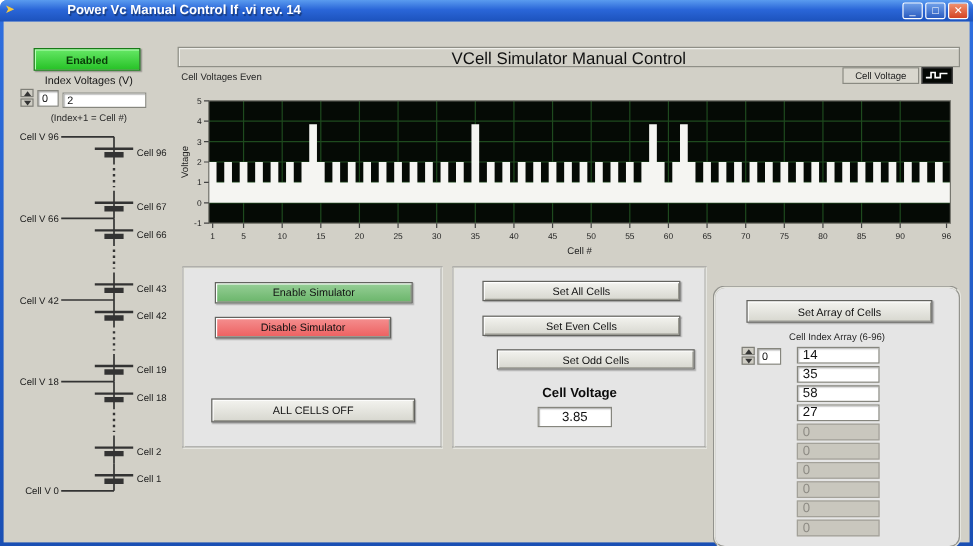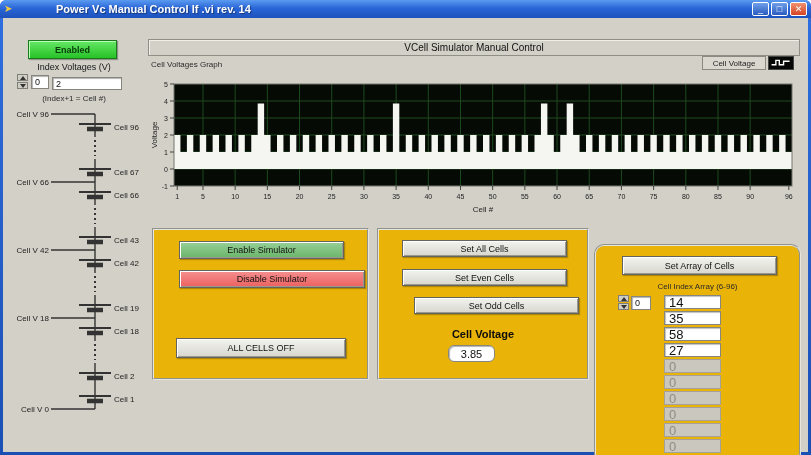--- a/index.html
+++ b/index.html
@@ -61,21 +61,21 @@
 
   .sunken {
     position: absolute; background: #ffffff; border: 1px solid #86867e;
     box-shadow: inset 1px 1px 1px rgba(0,0,0,.3);
     font-size: 9px; color: #111; padding-left: 3px;
     display: flex; align-items: center;
   }
   .sunken.center { justify-content: center; padding-left: 0; font-size: 11px; }
 
   .panel {
-    position: absolute; border: 2px groove #e6e6df; background: #eab308; margin-top: 6px;
+    position: absolute; border: 2px groove #e6e6df; background: #e5e5e5;
   }
 
   .spinner { position: absolute; width: 11px; height: 15px; }
   .spin-btn {
     width: 11px; height: 7px; background: #cfcdc4; border: 1px solid #7f7f78;
     position: relative; margin-bottom: 1px; cursor: default;
   }
   .spin-btn::after {
     content: ""; position: absolute; left: 2px;
     border-left: 3px solid transparent; border-right: 3px solid transparent;
@@ -84,24 +84,24 @@
   .spin-dn::after  { top: 1px; border-top: 4px solid #333; }
 
   .legend-box {
     position: absolute; height: 14px; border: 1px solid #8a8a82;
     background: #d9d7ce; font-size: 8px; color: #222;
     display: flex; align-items: center; justify-content: center;
   }
   .legend-icon { position: absolute; background: #050805; border: 1px solid #444; }
 
   .array-box {
-    width: 57px; height: 14px; margin-bottom: 2px;
+    width: 69px; height: 14px; margin-bottom: 2px;
     background: #ffffff; border: 1px solid #86867e;
     box-shadow: inset 1px 1px 1px rgba(0,0,0,.25);
-    font-size: 13px; color: #111; padding-left: 4px;
+    font-size: 11px; color: #111; padding-left: 4px;
     display: flex; align-items: center;
   }
   .array-box.inactive { background: #c9c7be; color: #8f8d86; box-shadow: none; border-color: #a3a199; }
 
   .tick  { font-family: "Liberation Sans", sans-serif; font-size: 7px; fill: #222; }
   .axlab { font-family: "Liberation Sans", sans-serif; font-size: 8px; fill: #222; }
   .blab  { font-family: "Liberation Sans", sans-serif; font-size: 8px; fill: #1c1c1c; }
 </style>
 </head>
 <body>
@@ -179,23 +179,23 @@
         <line x1="82" x2="98" y1="272" y2="272" stroke="#333" stroke-width="4.5"></line>
         <text x="109" y="273" class="blab">Cell 2</text>
         <line x1="90" x2="90" y1="280" y2="303" stroke="#333" stroke-width="1.4"></line>
         <line x1="74" x2="106" y1="290" y2="290" stroke="#333" stroke-width="2"></line>
         <line x1="82" x2="98" y1="295" y2="295" stroke="#333" stroke-width="4.5"></line>
         <text x="109" y="296" class="blab">Cell 1</text>
         <line x1="46" x2="90" y1="303" y2="303" stroke="#333" stroke-width="1.4"></line>
         <text x="44" y="306" text-anchor="end" class="blab">Cell V 0</text>
       </svg>
 
-    <div class="abs" style="left:145px; top:21px; width:652px; height:17px; border:1px solid #8f8f87; box-shadow: inset 1px 1px 0 #efefea; display:flex; align-items:center; justify-content:center; font-size:10px; color:#111;">VCell Simulator Manual Control</div>
-
-    <div class="lbl8" style="left:148px; top:42px;">Cell Voltages Graph</div>
+    <div class="abs" style="left:145px; top:21px; width:652px; height:17px; border:1px solid #8f8f87; box-shadow: inset 1px 1px 0 #efefea; display:flex; align-items:center; justify-content:center; font-size:14px; color:#111;">VCell Simulator Manual Control</div>
+
+    <div class="lbl8" style="left:148px; top:42px;">Cell Voltages Even</div>
     <div class="legend-box" style="left:699px; top:38px; width:64px;">Cell Voltage</div>
     <svg class="legend-icon" style="left:765px; top:38px;" width="26" height="14" viewBox="0 0 26 14">
       <polyline points="2,9 7,9 7,4 11,4 11,9 16,9 16,5 23,5" fill="none" stroke="#ffffff" stroke-width="1.6"></polyline>
     </svg>
 
     <svg id="graph-svg" class="abs" style="left:145px; top:58px;" width="652" height="150">
         <rect x="26" y="8" width="618" height="102" fill="#050a05"></rect>
         <line x1="26" x2="644" y1="93" y2="93" stroke="#1e4a1e" stroke-width="1"></line>
         <line x1="26" x2="644" y1="76" y2="76" stroke="#1e4a1e" stroke-width="1"></line>
         <line x1="26" x2="644" y1="59" y2="59" stroke="#1e4a1e" stroke-width="1"></line>
@@ -274,30 +274,30 @@
         <line x1="602.15625" x2="602.15625" y1="110" y2="114" stroke="#444"></line>
         <text x="602.15625" y="123" text-anchor="middle" class="tick">90</text>
         <line x1="640.78125" x2="640.78125" y1="110" y2="114" stroke="#444"></line>
         <text x="640.78125" y="123" text-anchor="middle" class="tick">96</text>
         <text x="9" y="59" text-anchor="middle" class="axlab" transform="rotate(-90 9 59)">Voltage</text>
         <text x="335" y="136" text-anchor="middle" class="axlab">Cell #</text>
       </svg>
 
     <div class="panel" style="left:149px; top:204px; width:217px; height:152px;">
       <div class="btn btn-green" style="left:25px; top:11px; width:165px; height:18px;">Enable Simulator</div>
-      <div class="btn btn-red" style="left:25px; top:40px; width:186px; height:18px;">Disable Simulator</div>
+      <div class="btn btn-red" style="left:25px; top:40px; width:147px; height:18px;">Disable Simulator</div>
       <div class="btn" style="left:22px; top:108px; width:170px; height:20px;">ALL CELLS OFF</div>
     </div>
 
     <div class="panel" style="left:374px; top:204px; width:212px; height:152px;">
       <div class="btn" style="left:23px; top:10px; width:165px; height:17px;">Set All Cells</div>
       <div class="btn" style="left:23px; top:39px; width:165px; height:17px;">Set Even Cells</div>
       <div class="btn" style="left:35px; top:67px; width:165px; height:17px;">Set Odd Cells</div>
       <div class="bold-lbl" style="left:0; top:98px; width:100%; text-align:center;">Cell Voltage</div>
-      <div class="sunken center" style="left:69px; top:115px; width:47px; height:17px;border-radius:6px;">3.85</div>
+      <div class="sunken center" style="left:69px; top:115px; width:62px; height:17px;">3.85</div>
     </div>
 
     <div class="panel" style="left:591px; top:220px; width:207px; height:219px;border-radius:10px;">
       <div class="btn" style="left:26px; top:10px; width:155px; height:19px;">Set Array of Cells</div>
       <div class="lbl8" style="left:0; top:36px; width:100%; text-align:center;">Cell Index Array (6-96)</div>
       <div class="spinner" style="left:22px; top:49px;">
         <div class="spin-btn spin-up"></div>
         <div class="spin-btn spin-dn"></div>
       </div>
       <div class="sunken" style="left:35px; top:50px; width:20px; height:14px;">0</div>

